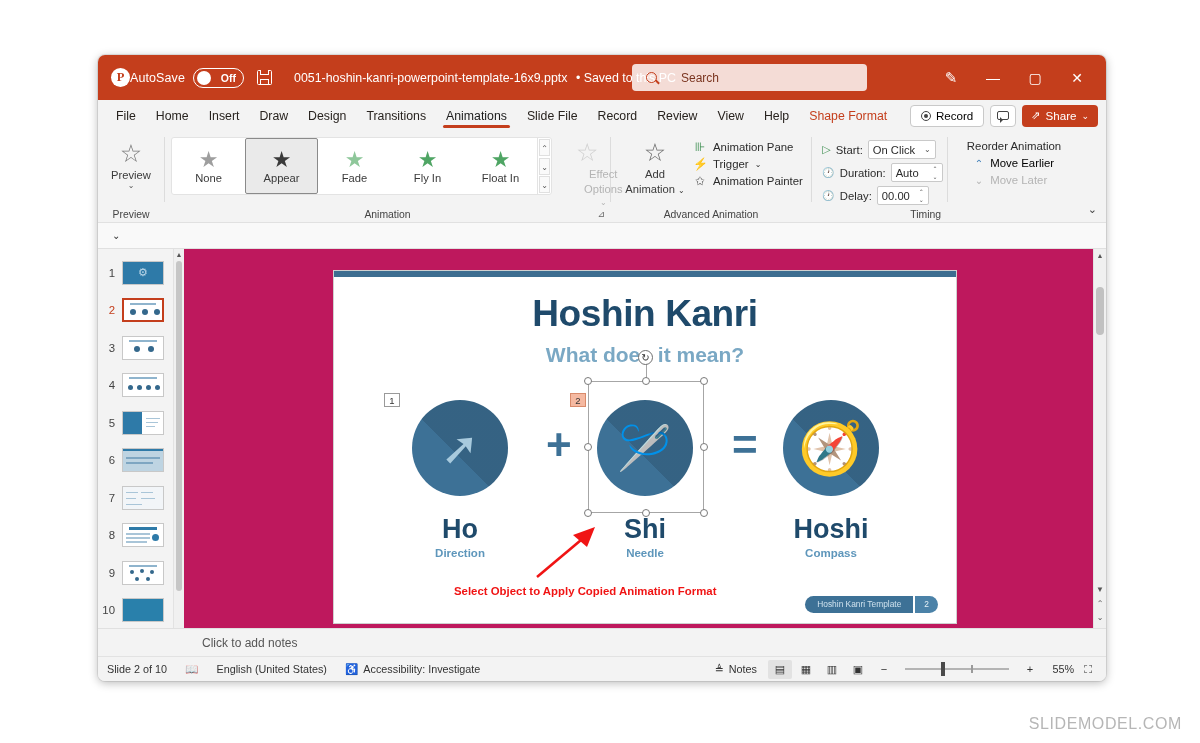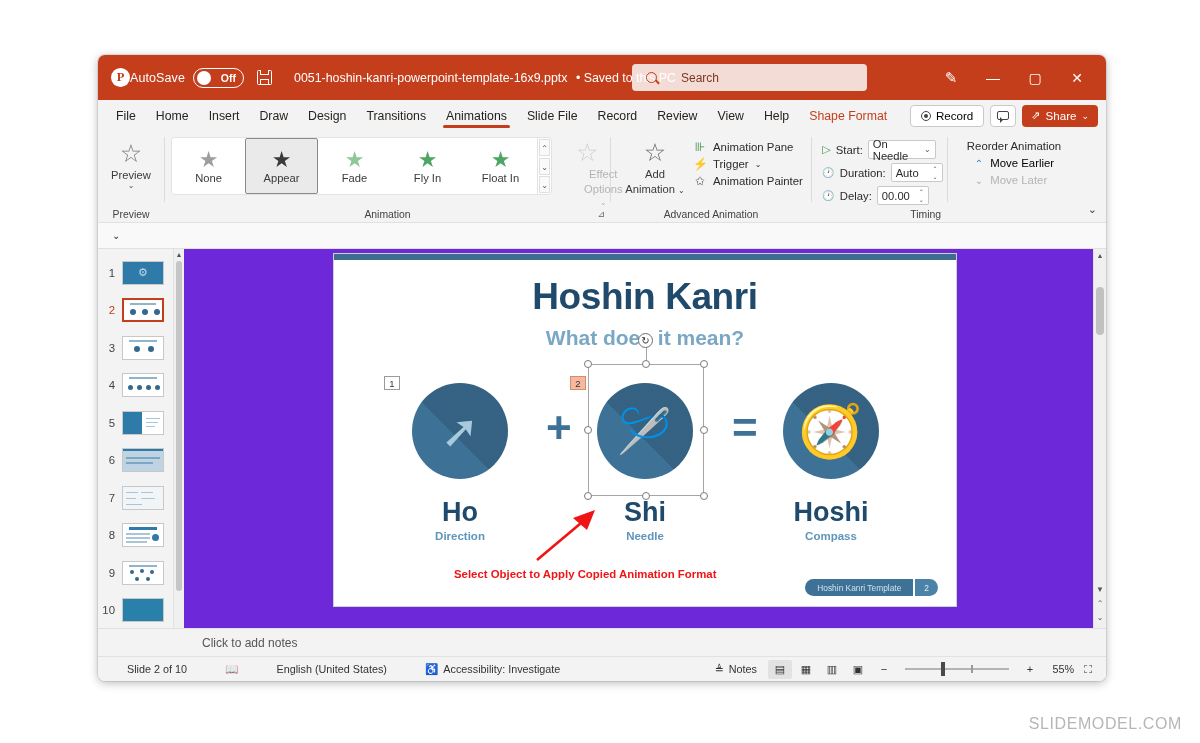--- a/index.html
+++ b/index.html
@@ -188,22 +188,22 @@
   .thumb .fline{ position:absolute; height:1.5px; background:#a9c5d8;}
   .thumb.fill { background:#2e7aa8; }
   .thumb.fill2 { background:#2980ab; }
 
   .thumb-scroll { position:absolute; right:0; top:0; bottom:0; width:11px; background:#f0f0f0;
      border-left:1px solid #e2e2e2;}
   .thumb-scroll .arrow { font-size:7px; text-align:center; color:#555; height:11px; line-height:11px;}
   .thumb-scroll .bar { position:absolute; left:2px; right:2px; top:12px; height:330px;
      background:#c6c6c6; border-radius:4px;}
 
-  .slide-area { flex:1; background:#6d28d9; position:relative; display:flex;
-     align-items:flex-start; justify-content:center; padding-top:5px;}
+  .slide-area { flex:1; background:#be185d; position:relative; display:flex;
+     align-items:center; justify-content:center; padding-top:16px;}
   .slide {
     width: 622px; height: 352px; background:#fff; position:relative;
     box-shadow:0 0 0 1px #d0d0d0;
   }
   .slide .topbar { position:absolute; left:0; right:0; top:0; height:6px; background:#3d6e91;}
   .slide-title {
     position:absolute; top:22px; left:0; right:0; text-align:center;
     font-size:37px; font-weight:bold; color:#1f4a6b; letter-spacing:-.4px;
     font-family:"Liberation Sans", sans-serif;
   }
@@ -266,21 +266,21 @@
     flex:0 0 28px; height:28px; background:#f3f3f3; border-top:1px solid #e0e0e0;
     display:flex; align-items:center; padding-left:104px; font-size:12px; color:#555;
     position:relative;
   }
 
   
   .statusbar {
     flex:0 0 25px; height:25px; background:#f3f3f3; border-top:1px solid #e2e2e2;
     display:flex; align-items:center; font-size:10.8px; color:#333; position:relative;
   }
-  .sb-item { display:flex; align-items:center; gap:5px; padding:0 9px; white-space:nowrap;margin-left:20px;}
+  .sb-item { display:flex; align-items:center; gap:5px; padding:0 9px; white-space:nowrap;}
   .sb-right { position:absolute; right:6px; display:flex; align-items:center; gap:2px;}
   .view-btn { width:24px; height:19px; display:flex; align-items:center; justify-content:center;
      font-size:11px; color:#333;}
   .view-btn.active { background:#e2e2e2; border-radius:2px;}
   .zoom-track { position:relative; width:104px; height:2px; background:#b4b4b4; margin:0 7px;}
   .zoom-thumb { position:absolute; left:36px; top:-6px; width:4px; height:14px; background:#4a4a4a;}
   .zoom-tick { position:absolute; left:66px; top:-3px; width:2px; height:8px; background:#9a9a9a;}
   .zoom-pct { width:30px; text-align:right; }
 
   .watermark {
@@ -443,21 +443,21 @@
         <div class="glabel">Advanced Animation</div>
       </div>
       <div class="rsep"></div>
 
       <div class="rgroup" style="width:135px">
         <div class="timing-rows" style="padding-left:6px">
           <div class="trow">
             <span style="color:#3f8f52;font-size:11px">▷</span>
             <span>Start:</span>
             <div class="tfield" style="width:68px">
-              <span>On Needle</span>
+              <span>On Click</span>
               <span class="caret">⌄</span>
             </div>
           </div>
           <div class="trow">
             <span style="font-size:10px">🕐</span>
             <span>Duration:</span>
             <div class="tfield" style="width:52px">
               <span>Auto</span>
               <span class="spin">⌃<br>⌄</span>
             </div>

